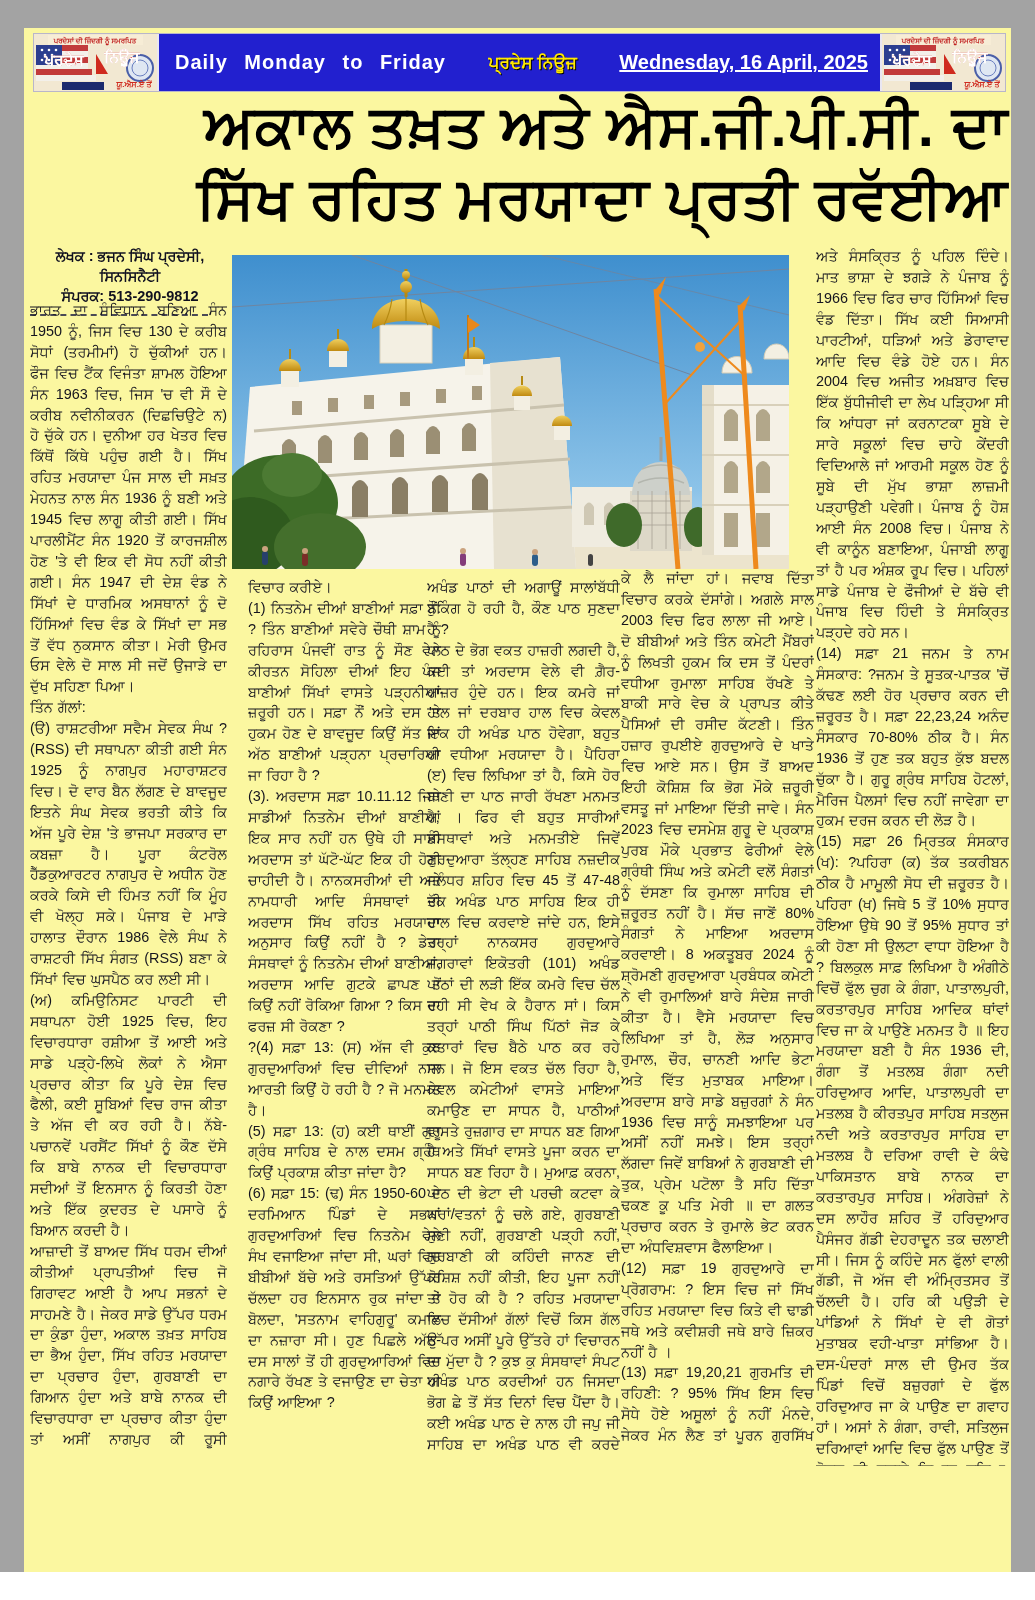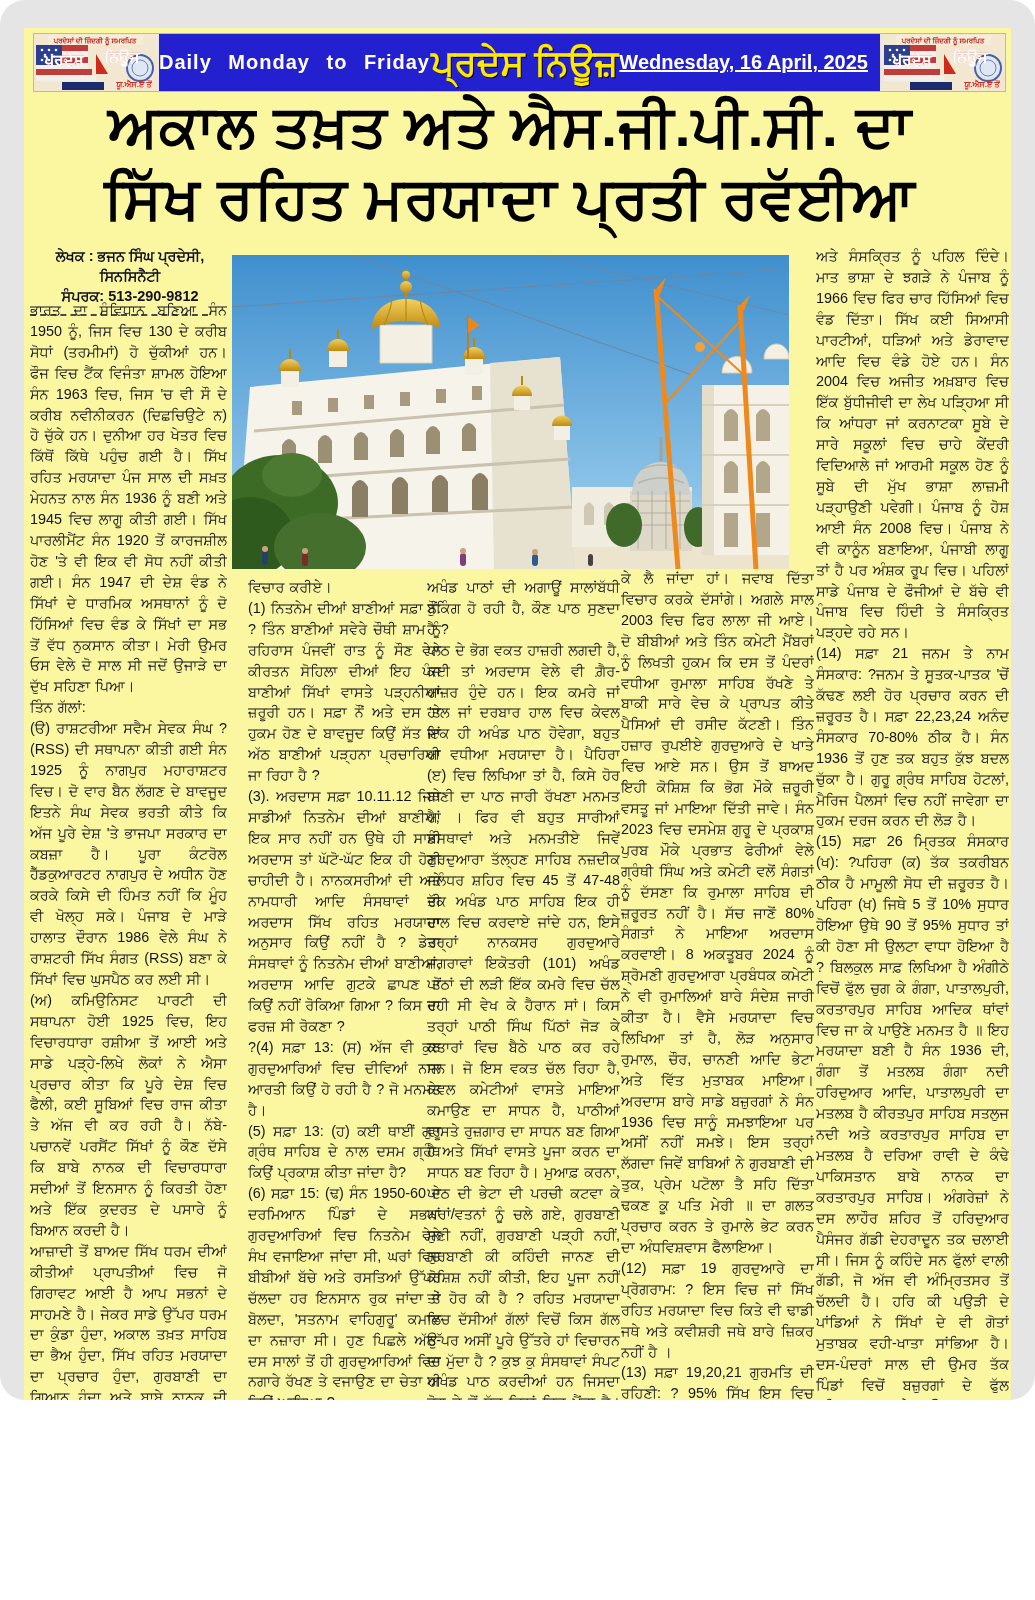--- a/index.html
+++ b/index.html
@@ -1,29 +1,29 @@
 <!DOCTYPE html>
 <html><head>
 <meta charset="utf-8">
 <style>
   html,body{margin:0;padding:0;}
   body{font-family:"Liberation Sans","DejaVu Sans",sans-serif;}
-  .page{position:relative;width:1035px;height:1400px;background:#e5e5e5;overflow:hidden;border-radius:25px;}
+  .page{position:relative;width:1035px;height:1572px;background:#a3a3a3;overflow:hidden;}
   .sheet{position:absolute;left:24px;top:28px;width:987px;height:1572px;background:#fbf7a0;}
 
   
   .masthead-strip{position:absolute;left:33px;top:33px;width:971px;height:57px;display:flex;background:#e9e6f2;border:1px solid #b9b6c9;}
   .logo{width:123px;height:100%;position:relative;flex:0 0 auto;overflow:hidden;background:#f3ead6;}
   .blue-bar{flex:1;background:#2220cf;display:flex;align-items:center;color:#fff;border-left:2px solid #e9e6f2;border-right:2px solid #e9e6f2;}
-  .schedule{font-size:20px;font-weight:bold;letter-spacing:1px;word-spacing:10px;white-space:nowrap;}
-  .masthead-title{color:#ffe800;font-size:36px;font-weight:bold;margin:0 auto;white-space:nowrap;text-shadow:1px 1px 0 #000;}
+  .schedule{font-size:20px;font-weight:bold;margin-left:16px;letter-spacing:1px;word-spacing:10px;white-space:nowrap;}
+  .masthead-title{color:#ffe800;font-size:17px;font-weight:bold;margin:0 auto;white-space:nowrap;text-shadow:1px 1px 0 #000;}
   .date-label{font-size:20px;font-weight:bold;margin-right:12px;white-space:nowrap;text-decoration:underline;}
 
   
-  .headline{position:absolute;left:20px;top:90px;width:980px;text-align:center;color:#000;font-weight:bold;}
+  .headline{position:absolute;left:28px;top:90px;width:980px;text-align:right;color:#000;font-weight:bold;}
   .headline .hl{font-size:58px;line-height:72px;letter-spacing:1px;white-space:nowrap;}
 
   
   .byline{position:absolute;left:30px;top:246px;width:200px;color:#101020;font-weight:bold;font-size:14.5px;line-height:20px;text-align:center;}
   .byline .divider{margin-top:8px;width:178px;border-top:2px dashed #4a4a55;height:0;}
 
   
   .photo{position:absolute;left:232px;top:255px;width:557px;height:314px;overflow:hidden;}
   .photo svg{display:block;}
 

